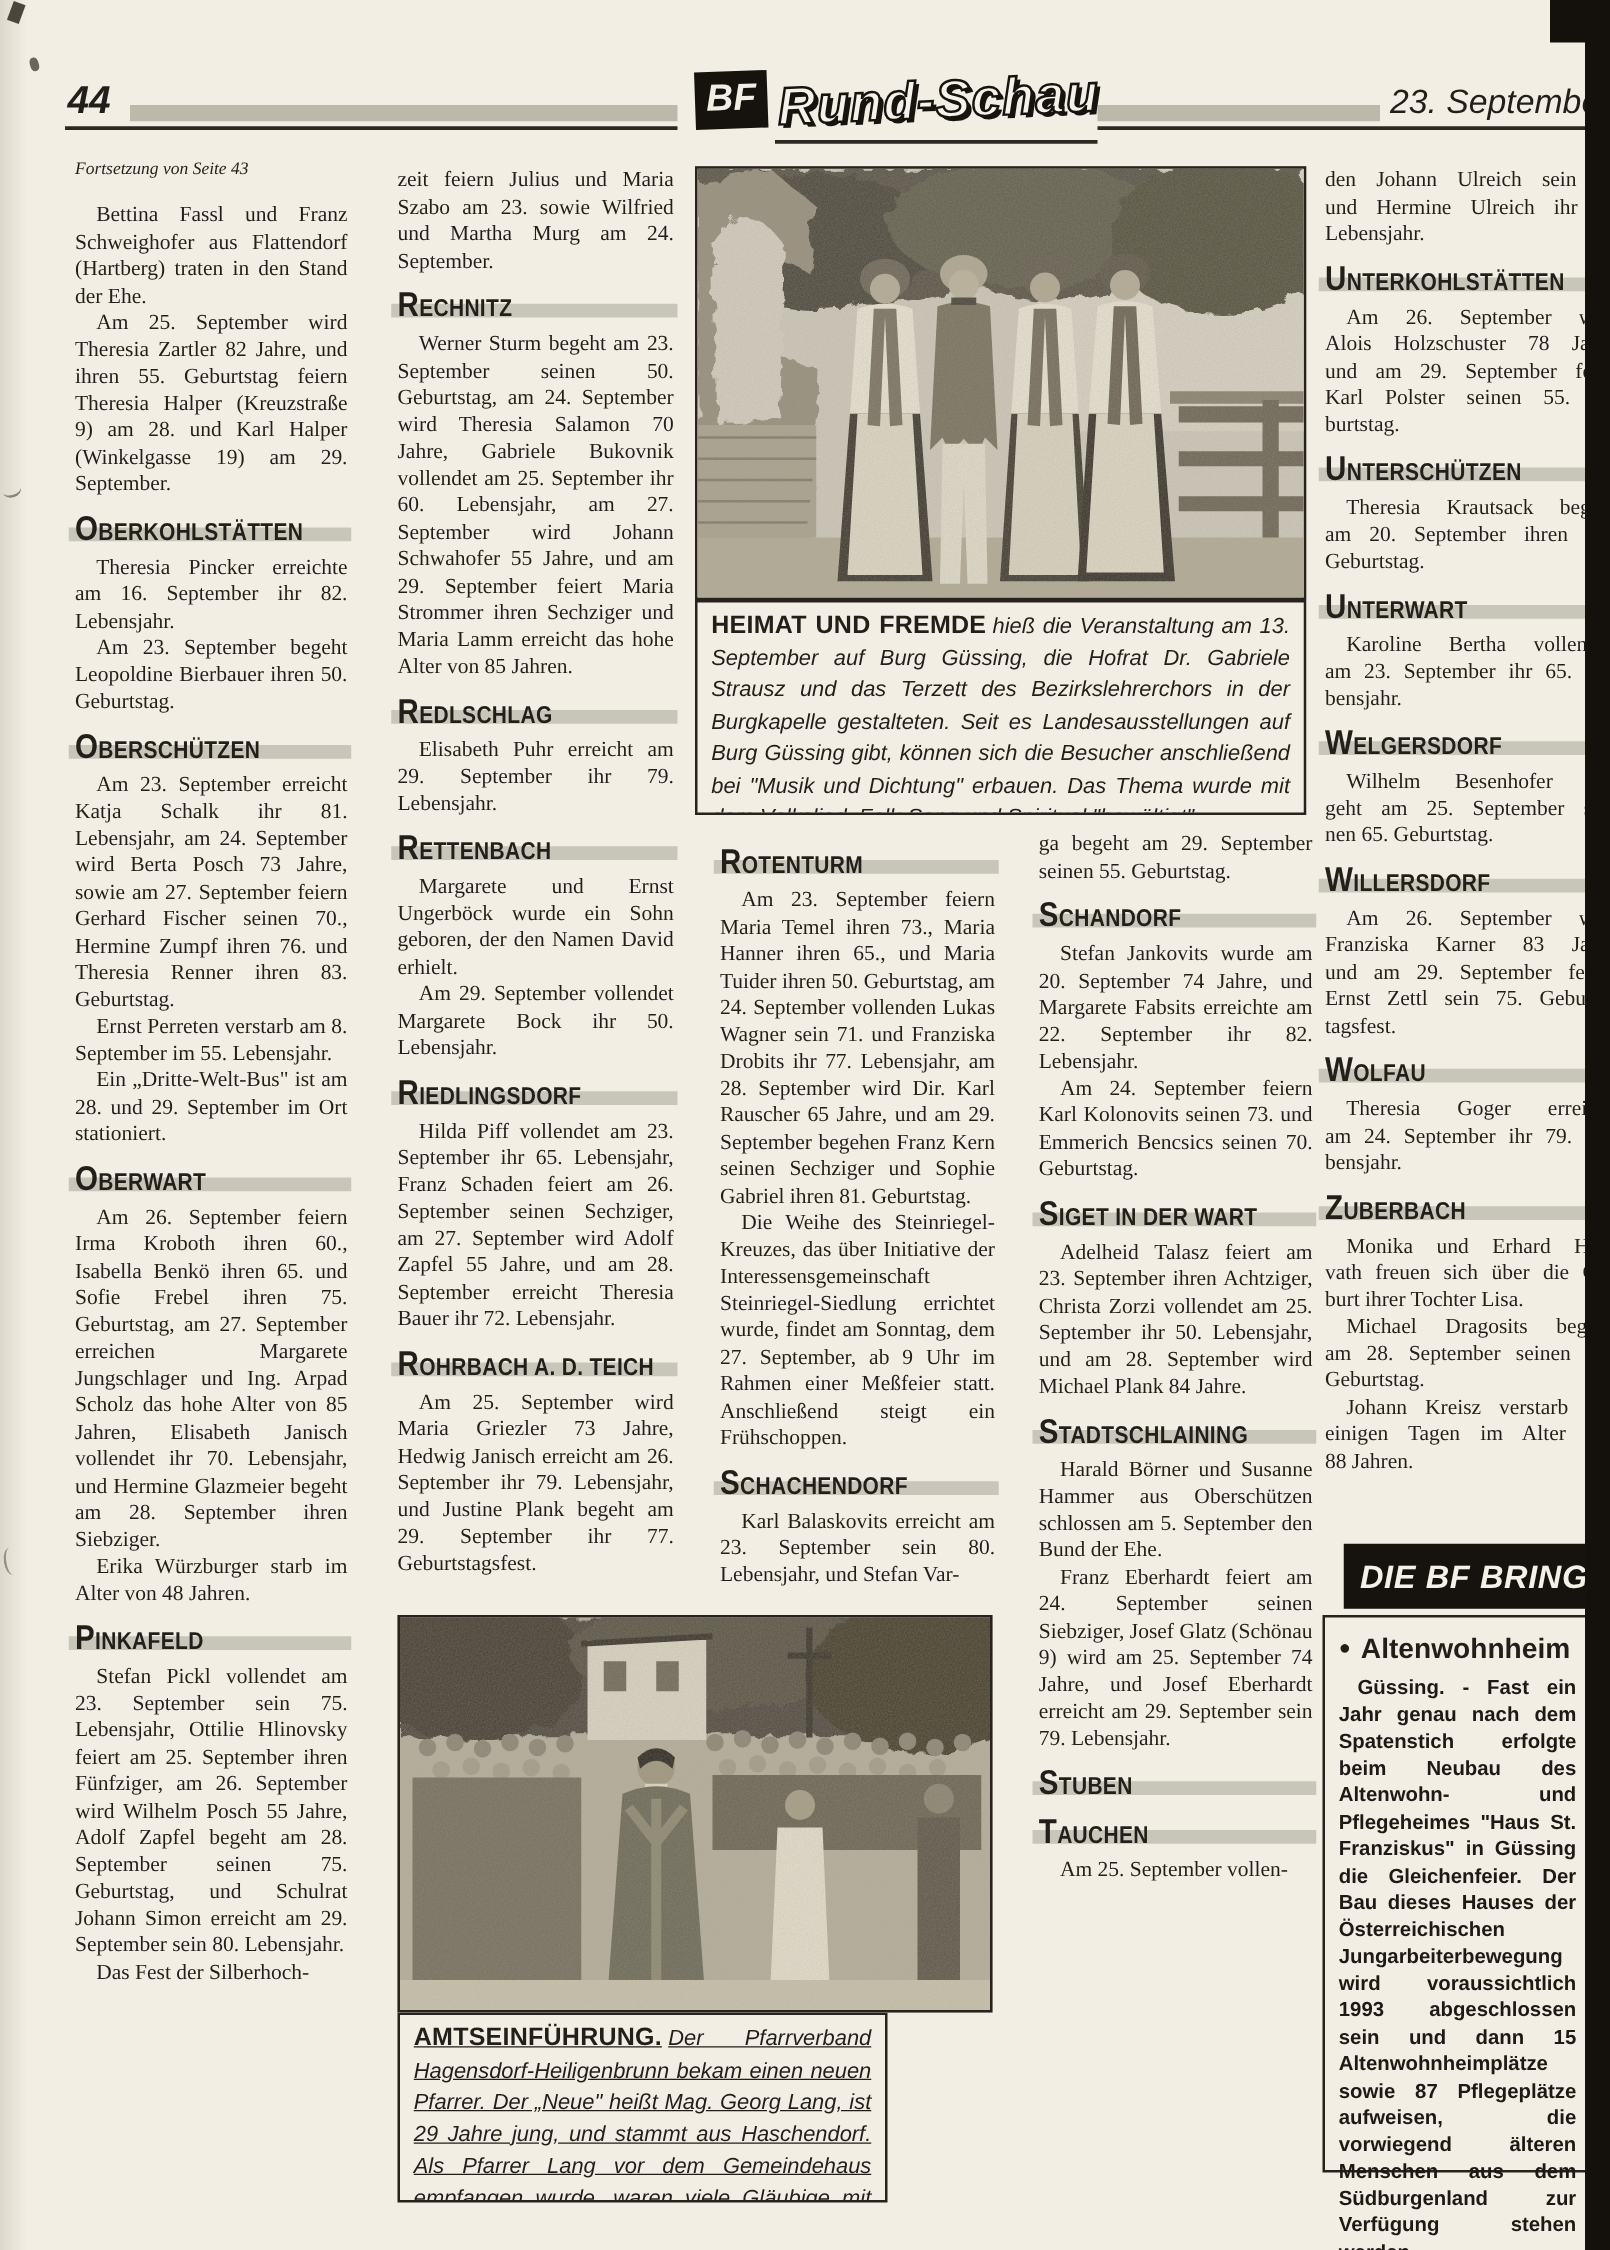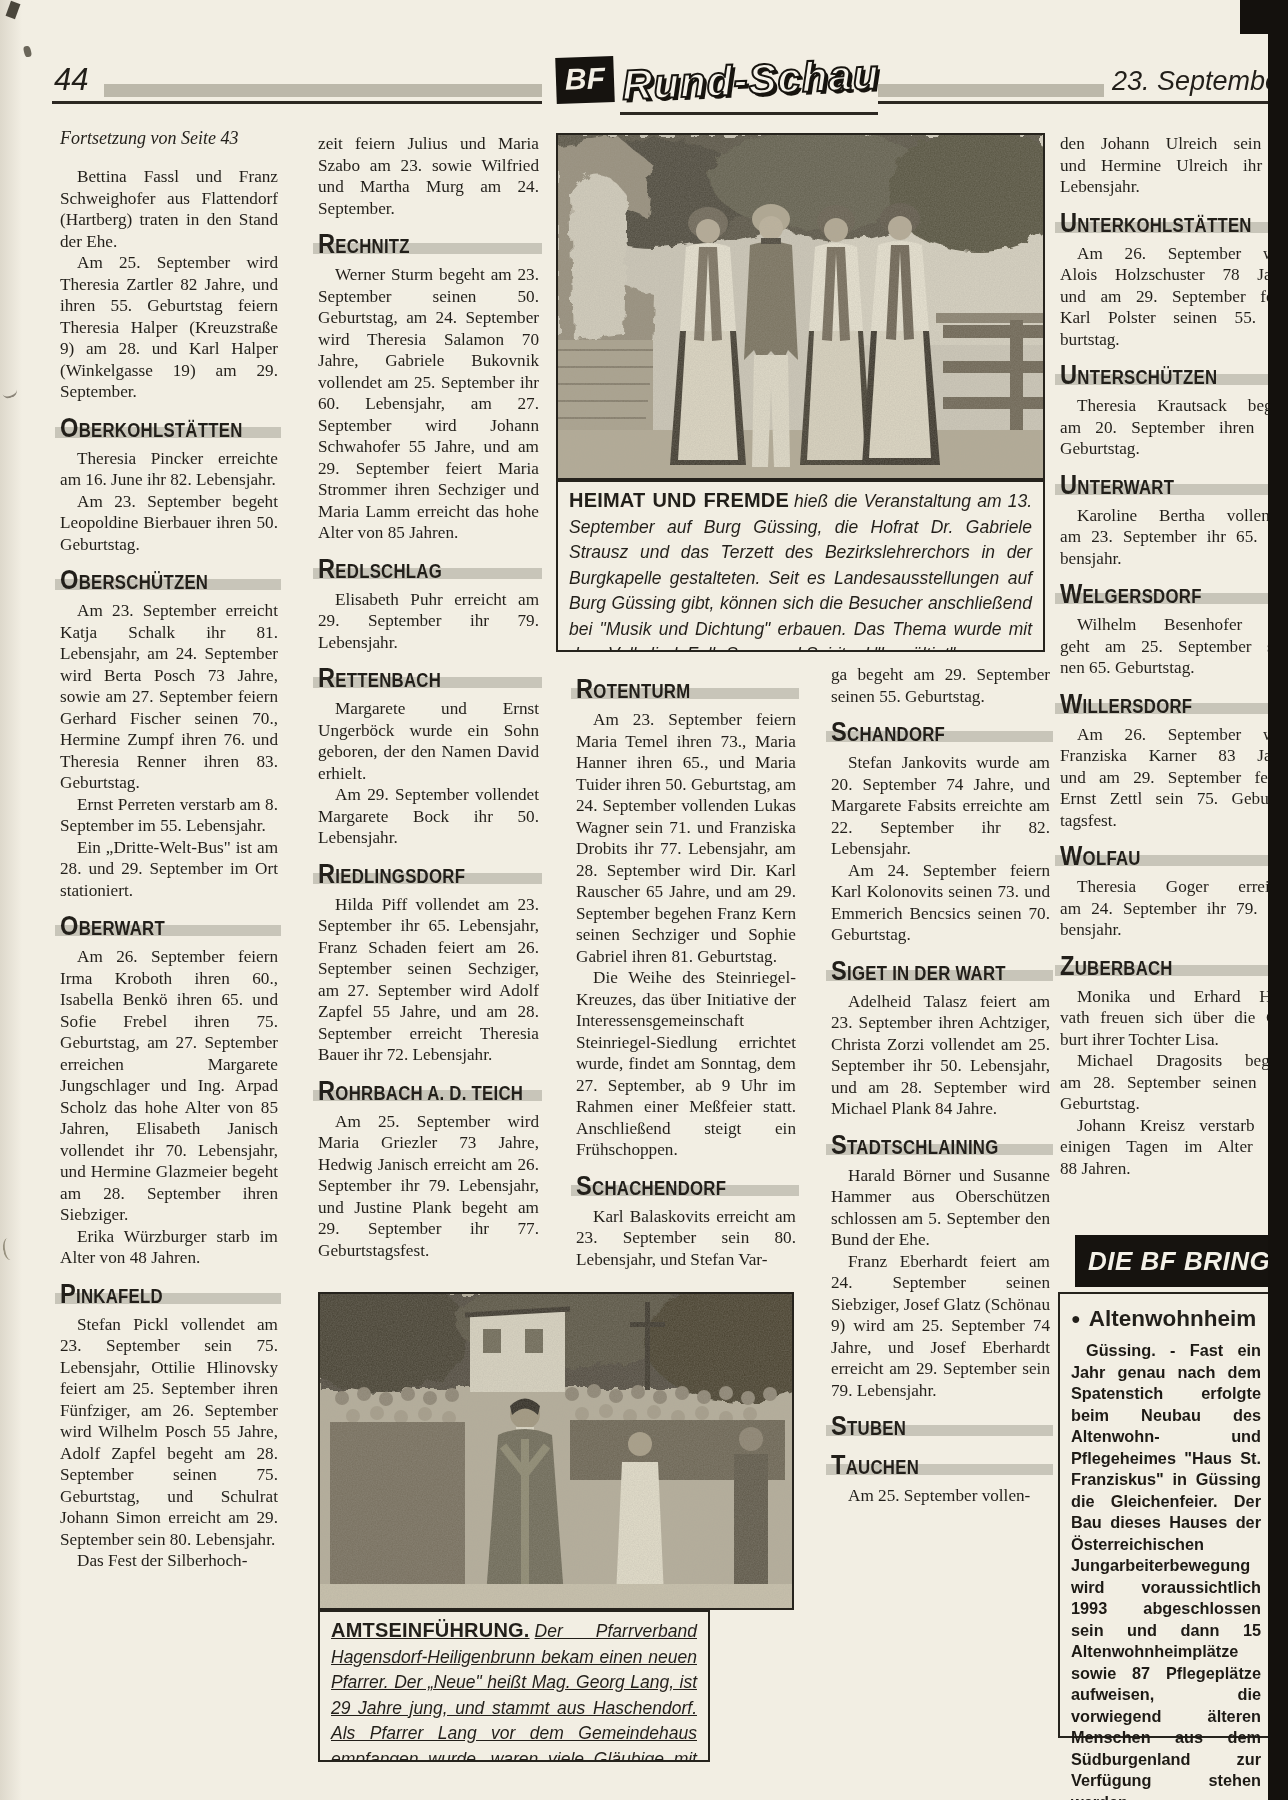--- a/index.html
+++ b/index.html
@@ -1,36 +1,36 @@
 <!DOCTYPE html>
 <html lang="de"><head>
 <meta charset="utf-8">
 <style>
   html,body{margin:0;padding:0;background:#e8e4d8;}
   .page{position:relative;width:1288px;height:1800px;background:#f2eee3;font-family:"Liberation Serif",serif;color:#221f1a;overflow:hidden;}
 
   
-  .pagenum{position:absolute;left:54px;top:62px;font-family:"Liberation Sans",sans-serif;font-weight:normal;font-style:italic;font-size:31px;}
+  .pagenum{position:absolute;left:54px;top:62px;font-family:"Liberation Sans",sans-serif;font-weight:bold;font-style:italic;font-size:31px;}
   .grule{position:absolute;height:13px;background:#bcb8aa;}
   .grule.left{left:104px;top:84px;width:438px;}
   .grule.right{left:878px;top:84px;width:226px;}
   .hline{position:absolute;height:3px;background:#2c2822;}
   .hline.left{left:52px;top:101px;width:490px;}
   .hline.right{left:878px;top:101px;width:390px;}
   .hline.logoline{left:620px;top:112px;width:258px;}
   .logo{position:absolute;left:556px;top:56px;display:flex;align-items:center;gap:8px;}
   .bfbadge{background:#16130f;color:#f2eee3;font-family:"Liberation Sans",sans-serif;font-weight:bold;font-style:italic;font-size:30px;padding:5px 9px 7px;transform:rotate(-2deg);}
   .rstitle{font-family:"Liberation Sans",sans-serif;font-weight:bold;font-style:italic;font-size:42px;color:#f5f2e9;-webkit-text-stroke:2px #17140f;text-shadow:3px 3px 0 #17140f;transform:rotate(-2.5deg);letter-spacing:1px;white-space:nowrap;}
   .issuedate{position:absolute;left:1112px;top:66px;font-family:"Liberation Sans",sans-serif;font-style:italic;font-size:27px;white-space:nowrap;}
 
   
   .col{position:absolute;}
   .p{font-size:17.2px;line-height:21.5px;text-align:justify;text-indent:17px;margin:0;hyphens:auto;}
   .p.noind{text-indent:0;}
-  .note{font-style:italic;font-size:18px;margin:0 0 17px 0;}
+  .note{font-style:italic;font-size:14px;margin:0 0 17px 0;}
   .sh{position:relative;height:28px;line-height:28px;margin:11px 0 6px;white-space:nowrap;overflow:visible;}
   .shbar{position:absolute;left:-5px;right:-3px;top:13px;height:11px;background:#c8c5b9;}
   .shtxt{position:relative;display:inline-block;transform:scaleX(0.86);transform-origin:0 100%;font-family:"Liberation Sans",sans-serif;font-weight:bold;font-size:19.5px;letter-spacing:0.3px;}
   .shfirst{font-size:27.5px;}
   .plines{margin:0;}
   .pline{font-size:17.2px;line-height:21.5px;text-align:justify;text-align-last:justify;}
   .pline.last{text-align-last:left;}
   .pline.ind{text-indent:17px;}
 
   
@@ -74,21 +74,21 @@
     <span class="bfbadge">BF</span>
     <span class="rstitle">Rund-Schau</span>
   </div>
   <div class="issuedate">23. September 199</div>
 
   <div class="col" style="left:60px;top:128px;width:218px;">
       <div class="note">Fortsetzung von Seite 43</div>
       <div class="p">Bettina Fassl und Franz Schweighofer aus Flattendorf (Hartberg) traten in den Stand der Ehe.</div>
       <div class="p">Am 25. September wird Theresia Zartler 82 Jahre, und ihren 55. Geburtstag feiern Theresia Halper (Kreuzstraße 9) am 28. und Karl Halper (Winkelgasse 19) am 29. September.</div>
       <div class="sh"><span class="shbar"></span><span class="shtxt"><span class="shfirst">O</span>BERKOHLSTÄTTEN</span></div>
-      <div class="p">Theresia Pincker erreichte am 16. June ihr 82. Lebensjahr.</div>
+      <div class="p">Theresia Pincker erreichte am 16. September ihr 82. Lebensjahr.</div>
       <div class="p">Am 23. September begeht Leopoldine Bierbauer ihren 50. Geburtstag.</div>
       <div class="sh"><span class="shbar"></span><span class="shtxt"><span class="shfirst">O</span>BERSCHÜTZEN</span></div>
       <div class="p">Am 23. September erreicht Katja Schalk ihr 81. Lebensjahr, am 24. September wird Berta Posch 73 Jahre, sowie am 27. September feiern Gerhard Fischer seinen 70., Hermine Zumpf ihren 76. und Theresia Renner ihren 83. Geburtstag.</div>
       <div class="p">Ernst Perreten verstarb am 8. September im 55. Lebensjahr.</div>
       <div class="p">Ein „Dritte-Welt-Bus" ist am 28. und 29. September im Ort stationiert.</div>
       <div class="sh"><span class="shbar"></span><span class="shtxt"><span class="shfirst">O</span>BERWART</span></div>
       <div class="p">Am 26. September feiern Irma Kroboth ihren 60., Isabella Benkö ihren 65. und Sofie Frebel ihren 75. Geburtstag, am 27. September erreichen Margarete Jungschlager und Ing. Arpad Scholz das hohe Alter von 85 Jahren, Elisabeth Janisch vollendet ihr 70. Lebensjahr, und Hermine Glazmeier begeht am 28. September ihren Siebziger.</div>
       <div class="p">Erika Würzburger starb im Alter von 48 Jahren.</div>
       <div class="sh"><span class="shbar"></span><span class="shtxt"><span class="shfirst">P</span>INKAFELD</span></div>
       <div class="p">Stefan Pickl vollendet am 23. September sein 75. Lebensjahr, Ottilie Hlinovsky feiert am 25. September ihren Fünfziger, am 26. September wird Wilhelm Posch 55 Jahre, Adolf Zapfel begeht am 28. September seinen 75. Geburtstag, und Schulrat Johann Simon erreicht am 29. September sein 80. Lebensjahr.</div>

